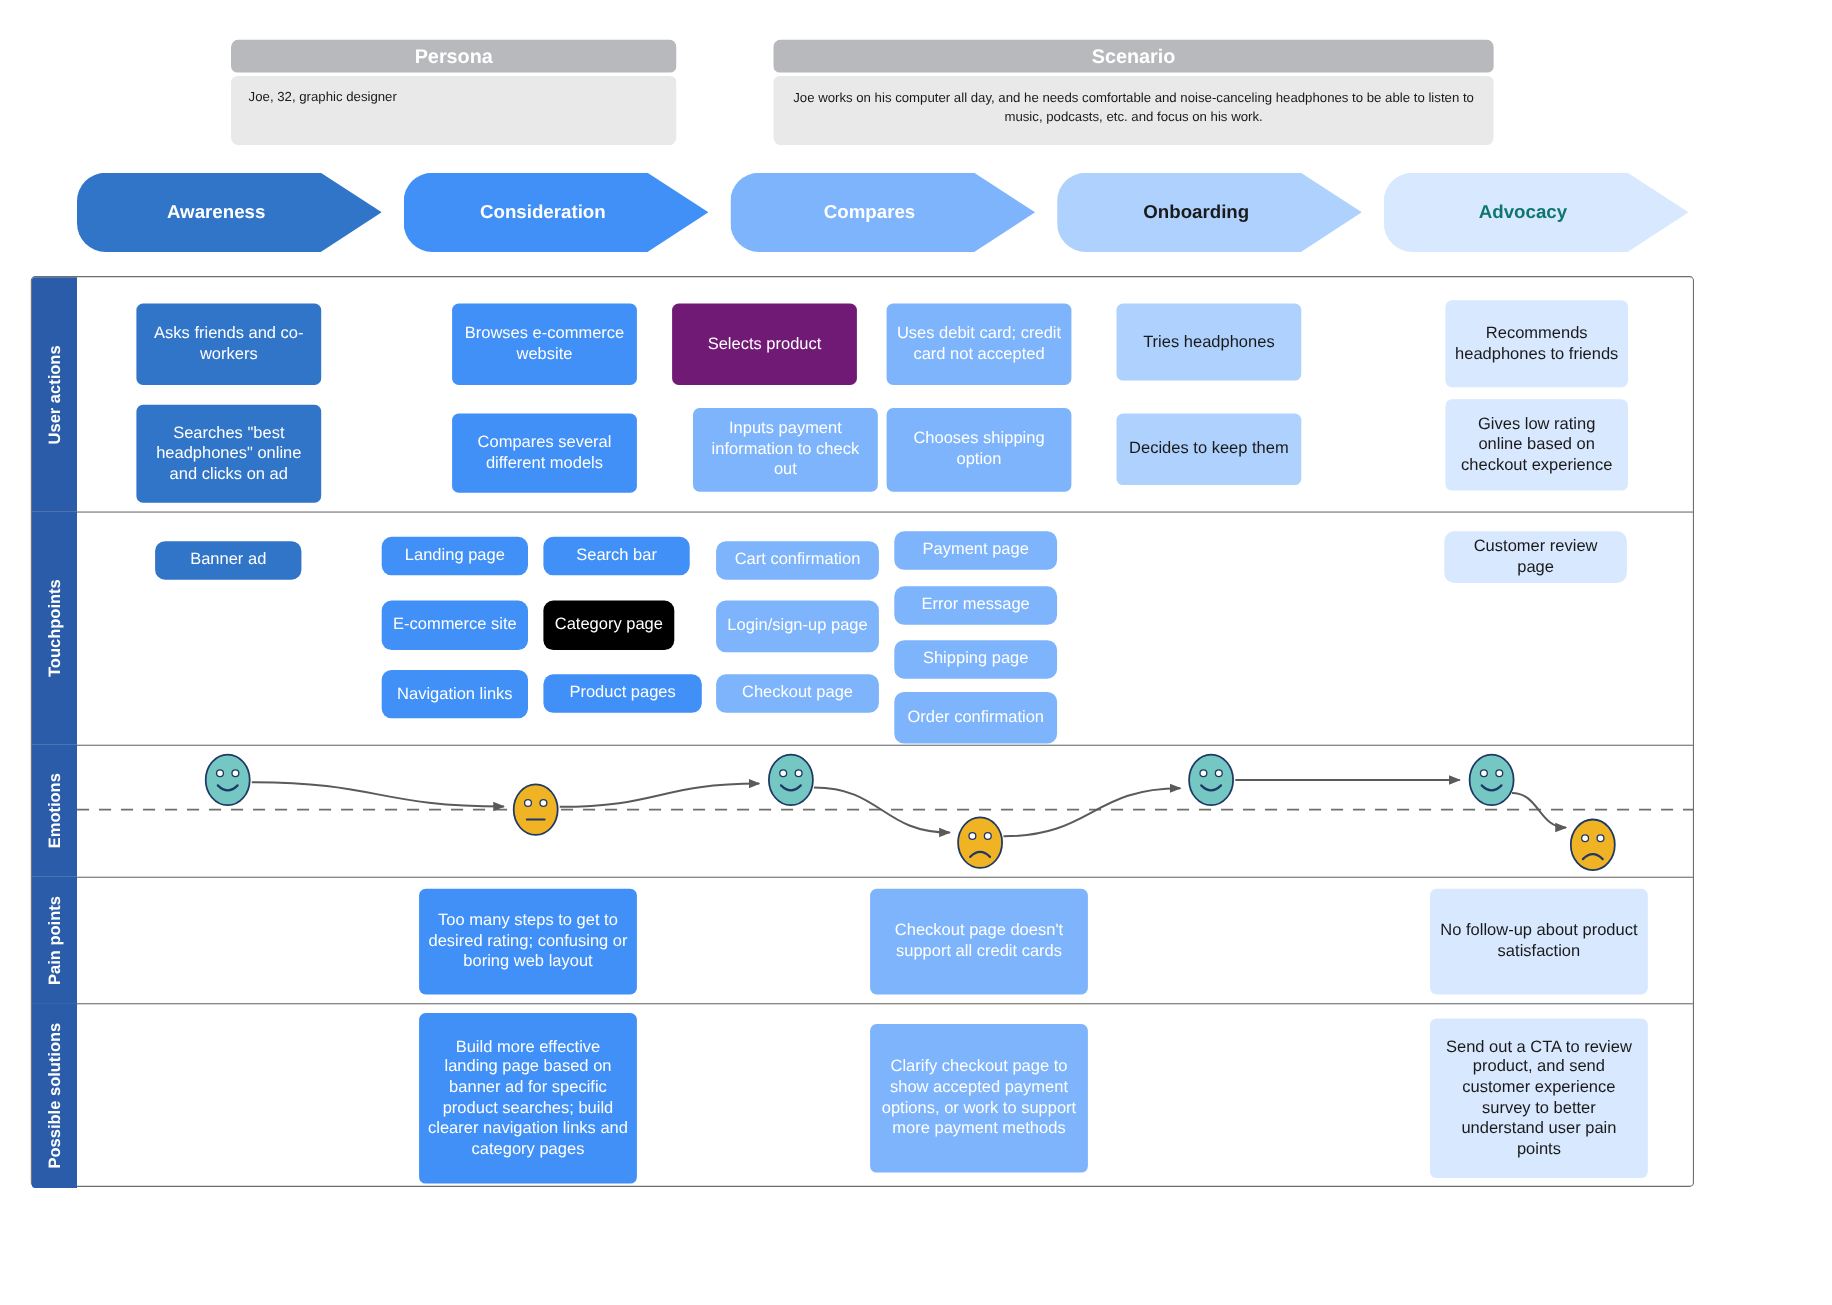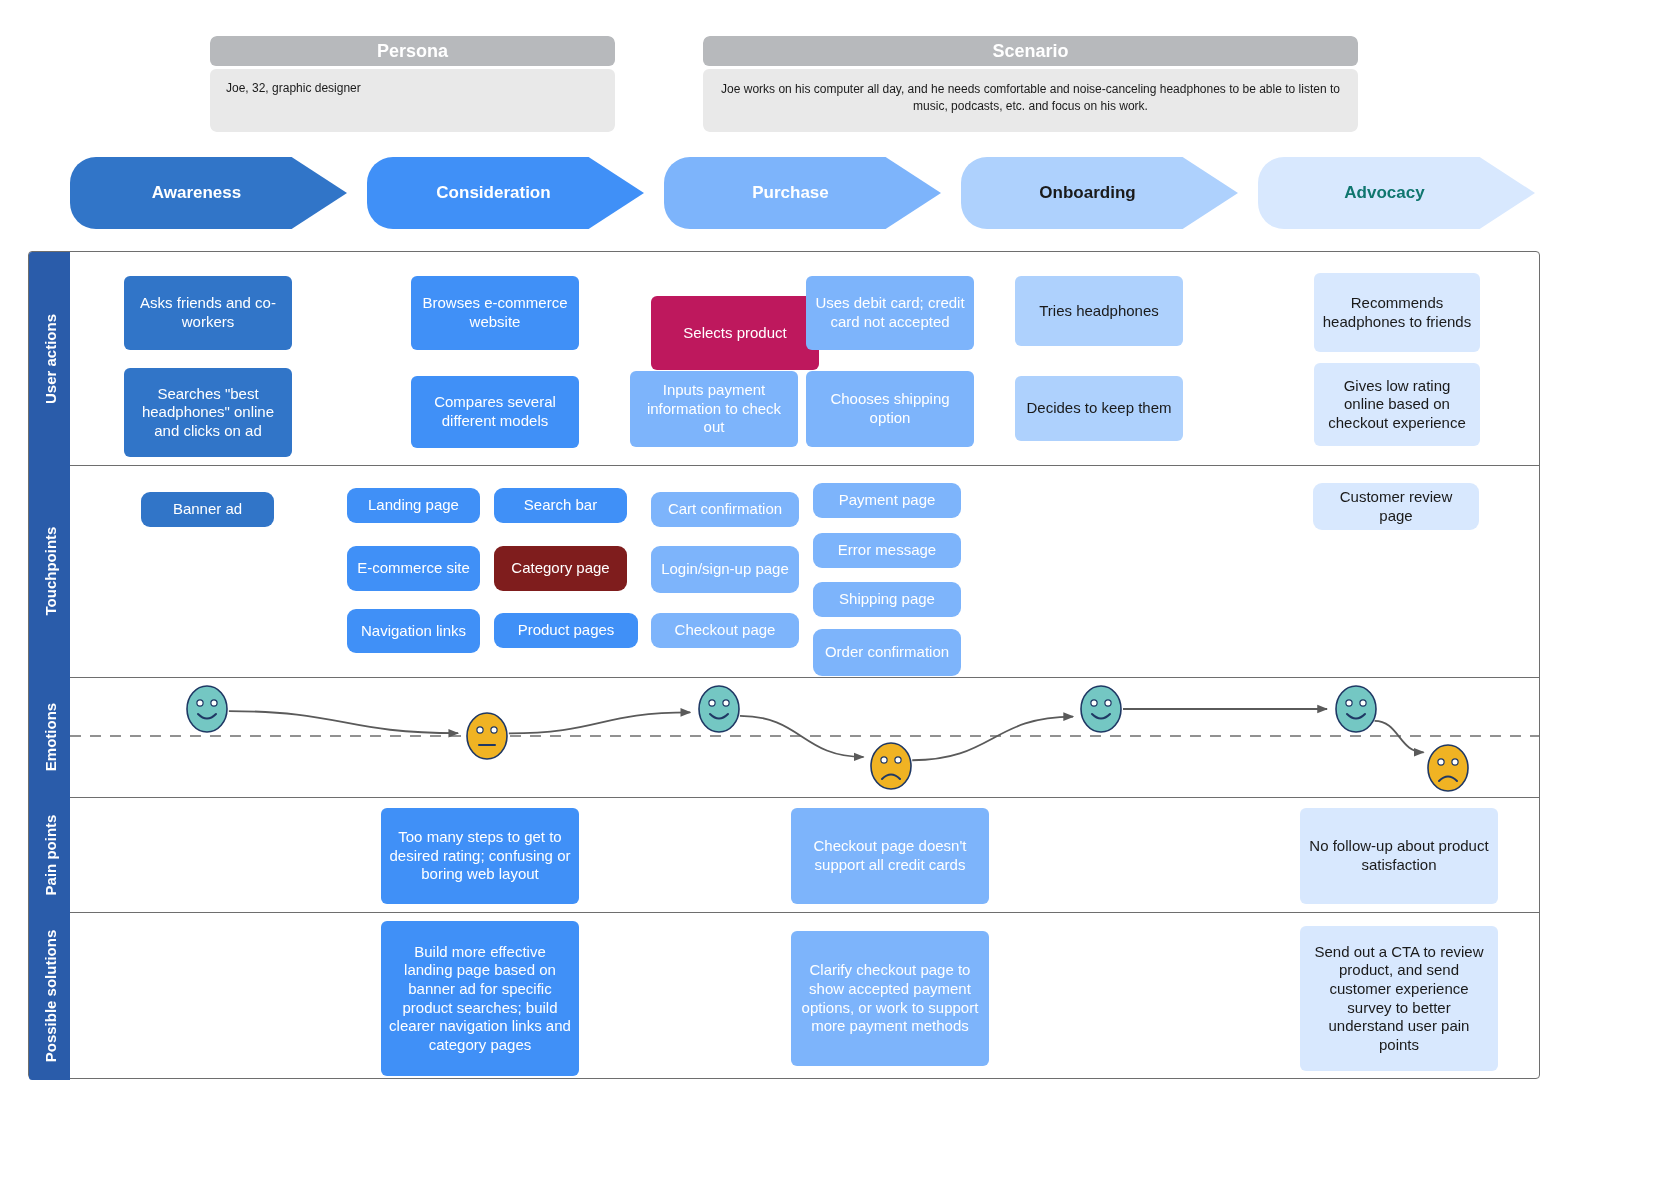--- a/index.html
+++ b/index.html
@@ -74,21 +74,21 @@
 </div>
 
 <div id="stages">
     <div class="abs stage" style="left: 70px; top: 157px; width: 277px; background: rgb(49, 117, 200); color: rgb(255, 255, 255); border-radius: 26px; clip-path: polygon(0px 0px, 80% 0px, 100% 50%, 80% 100%, 0px 100%);">
       <span>Awareness</span>
     </div>
     <div class="abs stage" style="left: 367px; top: 157px; width: 277px; background: rgb(64, 144, 247); color: rgb(255, 255, 255); border-radius: 26px; clip-path: polygon(0px 0px, 80% 0px, 100% 50%, 80% 100%, 0px 100%);">
       <span>Consideration</span>
     </div>
     <div class="abs stage" style="left: 664px; top: 157px; width: 277px; background: rgb(125, 180, 251); color: rgb(255, 255, 255); border-radius: 26px; clip-path: polygon(0px 0px, 80% 0px, 100% 50%, 80% 100%, 0px 100%);">
-      <span>Purchase</span>
+      <span>Compares</span>
     </div>
     <div class="abs stage" style="left: 961px; top: 157px; width: 277px; background: rgb(174, 209, 253); color: rgb(26, 26, 26); border-radius: 26px; clip-path: polygon(0px 0px, 80% 0px, 100% 50%, 80% 100%, 0px 100%);">
       <span>Onboarding</span>
     </div>
     <div class="abs stage" style="left: 1258px; top: 157px; width: 277px; background: rgb(216, 232, 254); color: #0f766e; border-radius: 26px; clip-path: polygon(0px 0px, 80% 0px, 100% 50%, 80% 100%, 0px 100%);">
       <span>Advocacy</span>
     </div>
   </div>
 
 <div id="grid">
@@ -121,21 +121,21 @@
       </div>
       <div class="card txt-light" style="left: 95px; top: 116px; width: 168px; height: 89px; background: rgb(49, 117, 200);">
         <span>Searches "best headphones" online and clicks on ad</span>
       </div>
       <div class="card txt-light" style="left: 382px; top: 24px; width: 168px; height: 74px; background: rgb(64, 144, 247);">
         <span>Browses e-commerce website</span>
       </div>
       <div class="card txt-light" style="left: 382px; top: 124px; width: 168px; height: 72px; background: rgb(64, 144, 247);">
         <span>Compares several different models</span>
       </div>
-      <div class="card txt-light" style="left: 622px; top: 24px; width: 168px; height: 74px; background: #be185d; margin-top: 20px;">
+      <div class="card txt-light" style="left: 582px; top: 24px; width: 168px; height: 74px; background: #701a75;">
         <span>Selects product</span>
       </div>
       <div class="card txt-light" style="left: 601px; top: 119px; width: 168px; height: 76px; background: rgb(125, 180, 251);">
         <span>Inputs payment information to check out</span>
       </div>
       <div class="card txt-light" style="left: 777px; top: 24px; width: 168px; height: 74px; background: rgb(125, 180, 251);">
         <span>Uses debit card; credit card not accepted</span>
       </div>
       <div class="card txt-light" style="left: 777px; top: 119px; width: 168px; height: 76px; background: rgb(125, 180, 251);">
         <span>Chooses shipping option</span>
@@ -160,21 +160,21 @@
       </div>
       <div class="card pill txt-light" style="left: 318px; top: 294px; width: 133px; height: 45px; background: rgb(64, 144, 247);">
         <span>E-commerce site</span>
       </div>
       <div class="card pill txt-light" style="left: 318px; top: 357px; width: 133px; height: 44px; background: rgb(64, 144, 247);">
         <span>Navigation links</span>
       </div>
       <div class="card pill txt-light" style="left: 465px; top: 236px; width: 133px; height: 35px; background: rgb(64, 144, 247);">
         <span>Search bar</span>
       </div>
-      <div class="card pill txt-light" style="left: 465px; top: 294px; width: 133px; height: 45px; background: #7f1d1d;">
+      <div class="card pill txt-light" style="left: 465px; top: 294px; width: 119px; height: 45px; background: #000000;">
         <span>Category page</span>
       </div>
       <div class="card pill txt-light" style="left: 465px; top: 361px; width: 144px; height: 35px; background: rgb(64, 144, 247);">
         <span>Product pages</span>
       </div>
       <div class="card pill txt-light" style="left: 622px; top: 240px; width: 148px; height: 35px; background: rgb(125, 180, 251);">
         <span>Cart confirmation</span>
       </div>
       <div class="card pill txt-light" style="left: 622px; top: 294px; width: 148px; height: 47px; background: rgb(125, 180, 251); text-align: center;">
         <span>Login/sign-up page</span>

